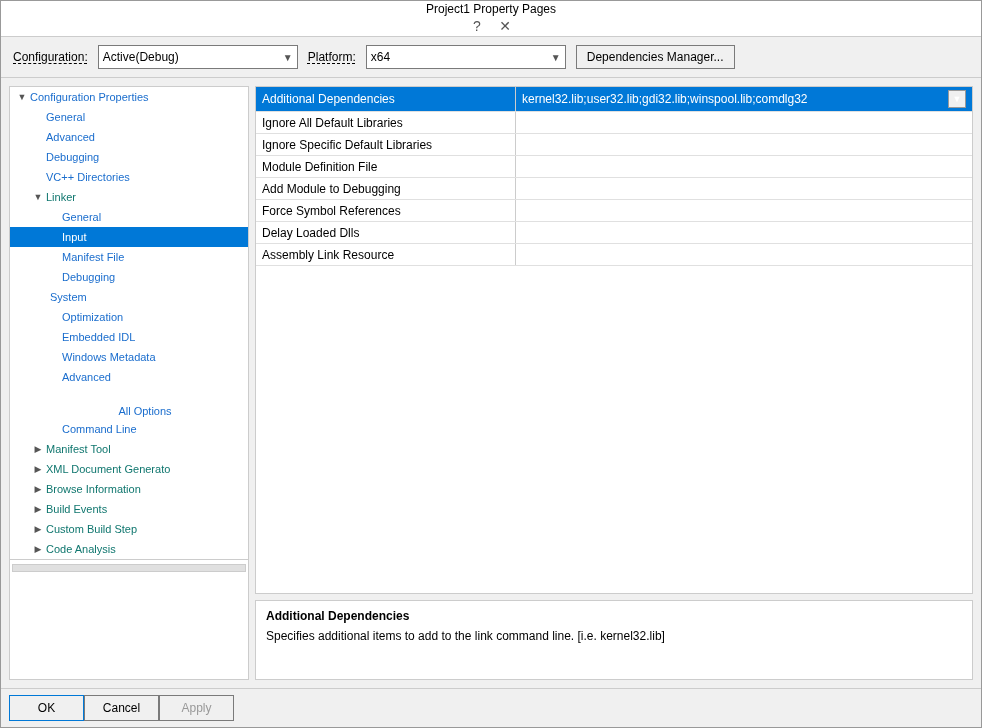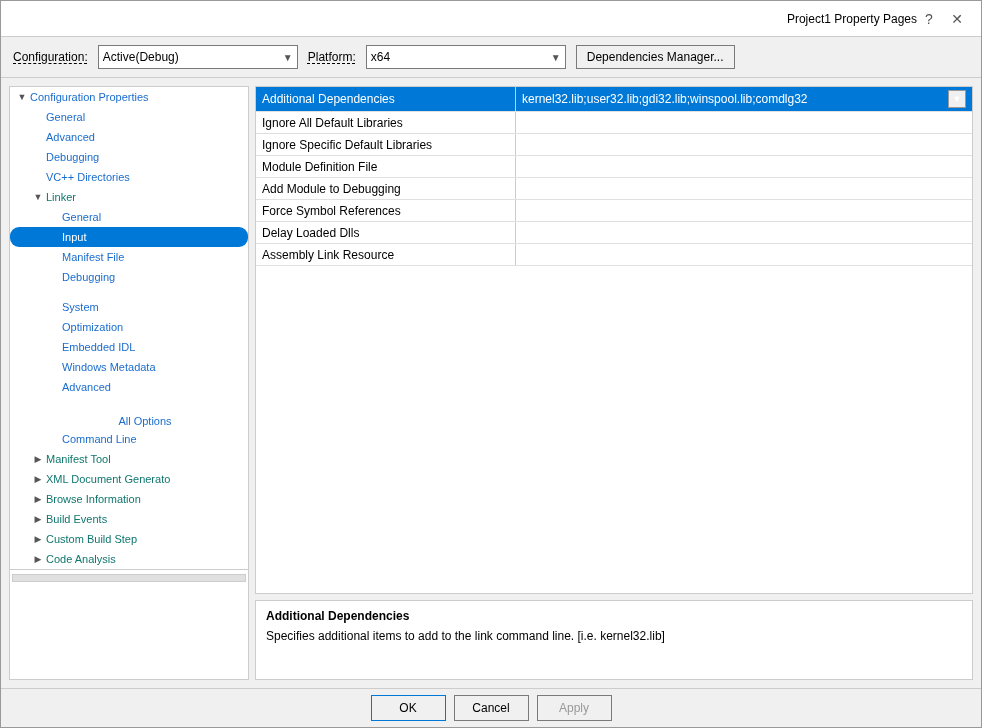--- a/index.html
+++ b/index.html
@@ -20,23 +20,24 @@
       border: 1px solid #999;
       display: flex;
       flex-direction: column;
       box-shadow: 2px 2px 8px rgba(0,0,0,0.3);
     }
     .title-bar {
       background: #ffffff;
       padding: 8px 12px;
       display: flex;
       align-items: center;
-      justify-content: flex-end;
+      justify-content: center;
       border-bottom: 1px solid #ccc;
       height: 36px;
+      flex-direction: column;
     }
     .title-bar-left {
       display: flex;
       align-items: center;
       gap: 6px;
     }
     .title-text {
       font-size: 12px;
       font-weight: normal;
       color: #000;
@@ -228,23 +229,22 @@
       color: #000;
       margin-bottom: 4px;
     }
     .desc-text {
       font-size: 12px;
       color: #000;
       line-height: 1.5;
     }
     .button-row {
       display: flex;
-      justify-content: center;
+      justify-content: flex-start;
       padding: 6px 8px;
-      gap: 8px;
       border-top: 1px solid #ccc;
     }
     .dialog-btn {
       width: 75px;
       height: 26px;
       font-size: 12px;
       border: 1px solid #7a7a7a;
       background: #f0f0f0;
       cursor: pointer;
     }
@@ -310,33 +310,33 @@
             <span class="tree-label">VC++ Directories</span>
           </div>
           <div class="tree-item" style="padding-left: 20px;">
             <span class="tree-expand" style="font-size: 9px;">▼</span>
             <span class="tree-label black">Linker</span>
           </div>
           <div class="tree-item" style="padding-left: 36px;">
             <span class="tree-expand" style="font-size: 9px;"></span>
             <span class="tree-label">General</span>
           </div>
-          <div class="tree-item selected" style="padding-left: 36px; border-radius: 9px;">
+          <div class="tree-item selected" style="padding-left: 36px;">
             <span class="tree-expand" style="font-size: 9px;"></span>
             <span class="tree-label" style="color: white;">Input</span>
           </div>
           <div class="tree-item" style="padding-left: 36px;">
             <span class="tree-expand" style="font-size: 9px;"></span>
             <span class="tree-label">Manifest File</span>
           </div>
           <div class="tree-item" style="padding-left: 36px;">
             <span class="tree-expand" style="font-size: 9px;"></span>
             <span class="tree-label">Debugging</span>
           </div>
-          <div class="tree-item" style="padding-left: 36px; margin-top: 10px;">
+          <div class="tree-item" style="padding-left: 24px;">
             <span class="tree-expand" style="font-size: 9px;"></span>
             <span class="tree-label">System</span>
           </div>
           <div class="tree-item" style="padding-left: 36px;">
             <span class="tree-expand" style="font-size: 9px;"></span>
             <span class="tree-label">Optimization</span>
           </div>
           <div class="tree-item" style="padding-left: 36px;">
             <span class="tree-expand" style="font-size: 9px;"></span>
             <span class="tree-label">Embedded IDL</span>

